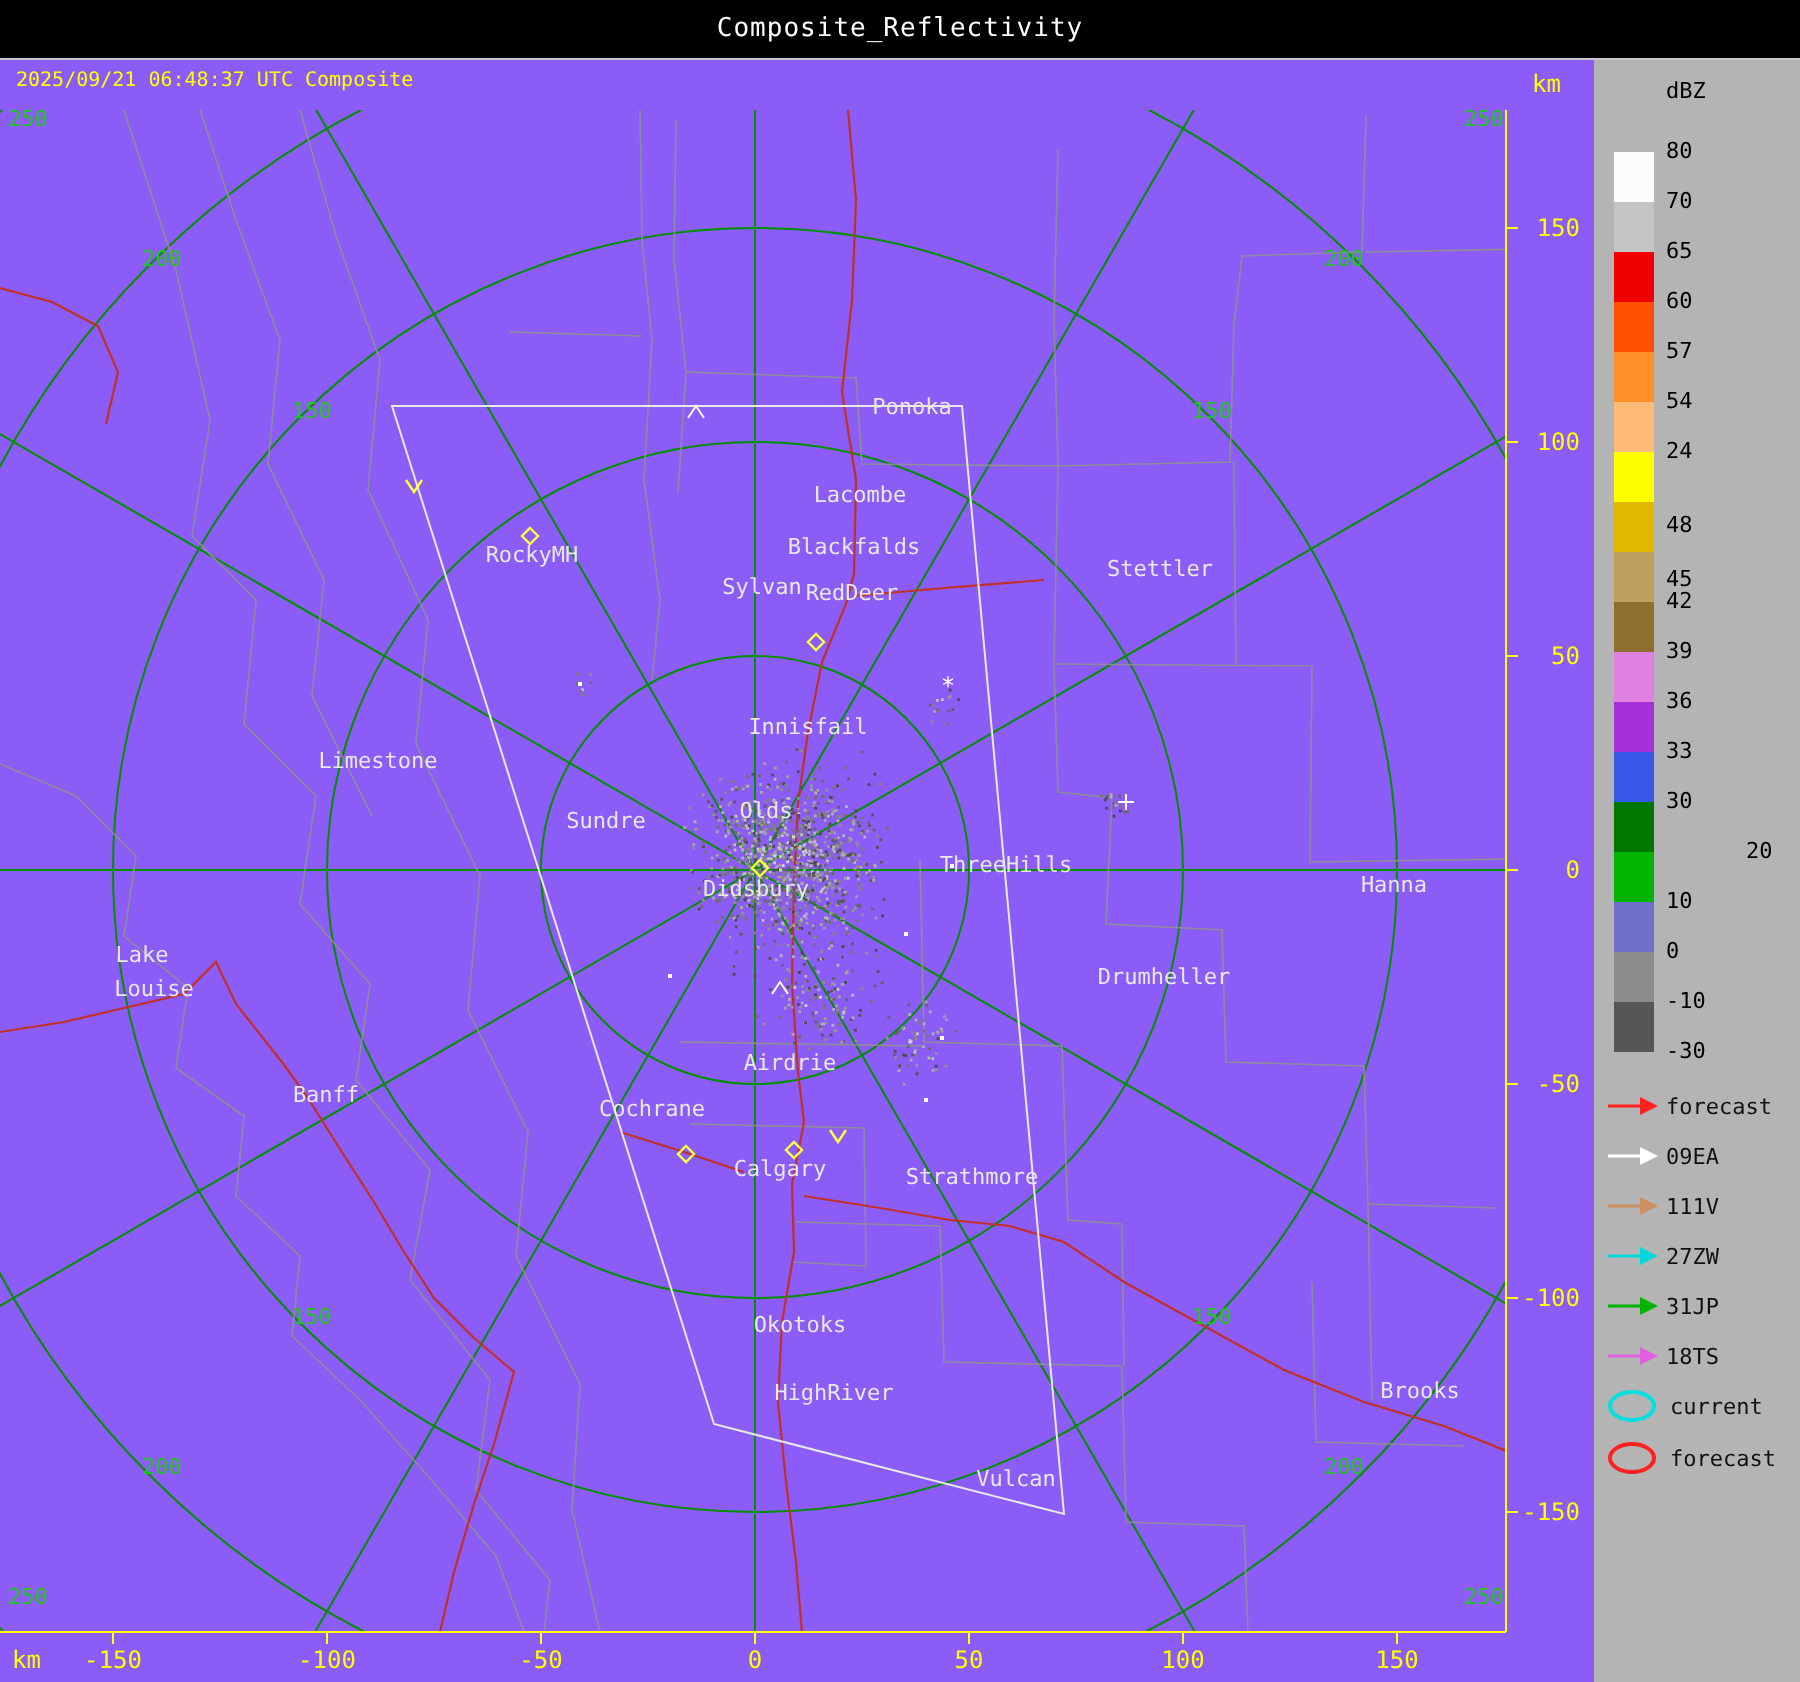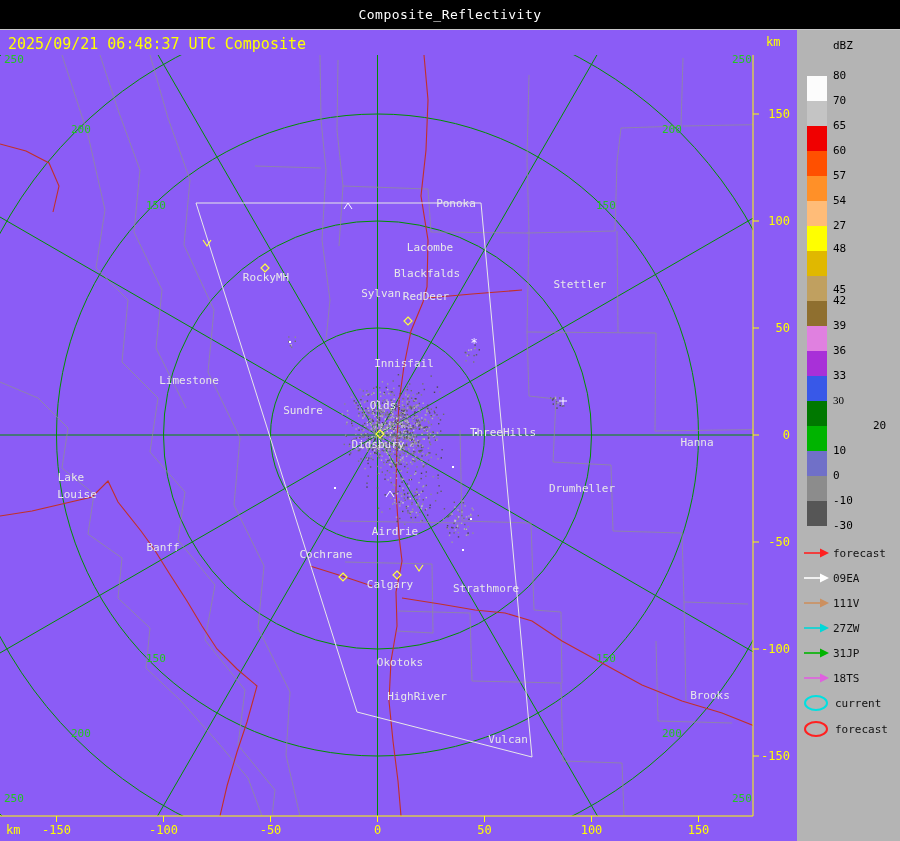--- a/index.html
+++ b/index.html
@@ -1,21 +1,21 @@
 <!DOCTYPE html>
 <html><head>
 <meta charset="utf-8">
 <style>
   html,body{margin:0;padding:0;background:#000;}
   #app{position:relative;width:900px;height:841px;background:#8b5cf6;overflow:hidden;
        font-family:"DejaVu Sans Mono",monospace;padding-left:28px;}
   #titlebar{position:absolute;left:0;top:0;width:900px;height:29px;background:#000;
        border-bottom:1px solid #c8c8c8;display:flex;align-items:center;justify-content:center;}
   #titlebar span{color:#ffffff;font-size:13px;letter-spacing:.5px;}
-  #timestamp{position:absolute;left:8px;top:35px;color:#ffff00;font-size:15px;white-space:pre;}
+  #timestamp{position:absolute;left:8px;top:35px;color:#ffff00;font-size:10px;white-space:pre;}
   #km-top{position:absolute;left:766px;top:35px;color:#ffff00;font-size:12px;}
   #radar-svg{position:absolute;left:0;top:30px;}
   #side-panel{position:absolute;left:797px;top:30px;width:103px;height:811px;background:#b4b4b4;color:#000;}
   #dbz-title{position:absolute;left:36px;top:9px;font-size:11px;color:#000;}
   .cb-block{position:absolute;left:10px;width:20px;height:25px;border:0;}
   .cb-label{position:absolute;left:36px;transform:translateY(-55%);font-size:11px;color:#000;}
   .legend-row{position:absolute;left:6px;height:18px;display:flex;align-items:center;gap:4px;}
   .legend-row span{font-size:11px;color:#111;}
 </style>
 </head>
@@ -1538,28 +1538,28 @@
         <div class="cb-block" style="top: 396px; background: rgb(0, 180, 0);"></div>
         <div class="cb-block" style="top: 421px; background: rgb(112, 112, 200);"></div>
         <div class="cb-block" style="top: 446px; background: rgb(140, 140, 140);"></div>
         <div class="cb-block" style="top: 471px; background: rgb(86, 86, 86);"></div>
         <div class="cb-label" style="top: 46px;">80</div>
         <div class="cb-label" style="top: 71px;">70</div>
         <div class="cb-label" style="top: 96px;">65</div>
         <div class="cb-label" style="top: 121px;">60</div>
         <div class="cb-label" style="top: 146px;">57</div>
         <div class="cb-label" style="top: 171px;">54</div>
-        <div class="cb-label" style="top: 196px;">27</div>
-        <div class="cb-label" style="top: 219px;">48</div>
+        <div class="cb-label" style="top: 196px;">24</div>
+        <div class="cb-label" style="top: 233px;">48</div>
         <div class="cb-label" style="top: 260px; text-align: right;">45</div>
         <div class="cb-label" style="top: 271px;">42</div>
         <div class="cb-label" style="top: 296px;">39</div>
         <div class="cb-label" style="top: 321px;">36</div>
         <div class="cb-label" style="top: 346px;">33</div>
-        <div class="cb-label" style="top: 371px; font-family: Liberation Serif, serif;">30</div>
+        <div class="cb-label" style="top: 371px;">30</div>
         <div class="cb-label" style="top: 396px; margin-left: 40px;">20</div>
         <div class="cb-label" style="top: 421px;">10</div>
         <div class="cb-label" style="top: 446px;">0</div>
         <div class="cb-label" style="top: 471px;">-10</div>
         <div class="cb-label" style="top: 496px;">-30</div>
       </div>
     <div id="legend" style="position:absolute;left:0;top:0;width:103px;height:811px;">
         <div class="legend-row" style="top: 514px;">
           <svg width="26" height="12">
             <line x1="1" y1="6" x2="18" y2="6" stroke="#ff2020" stroke-width="1.6"></line>

